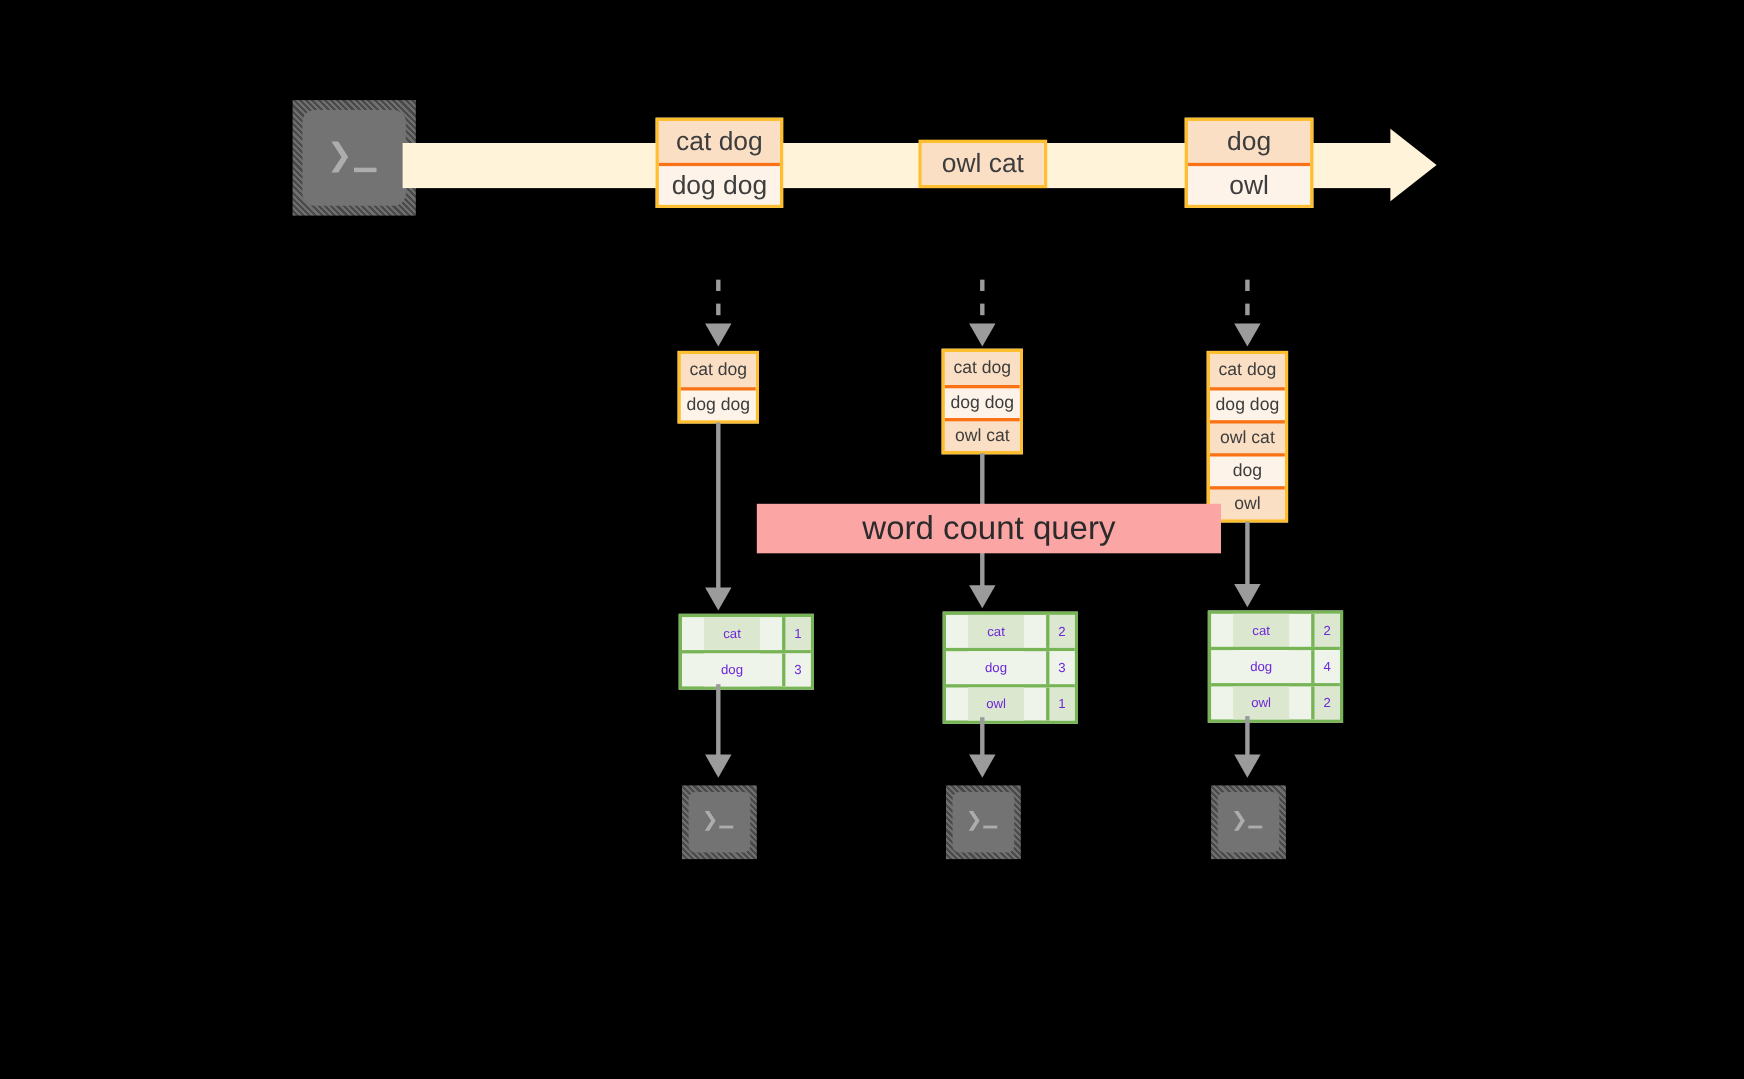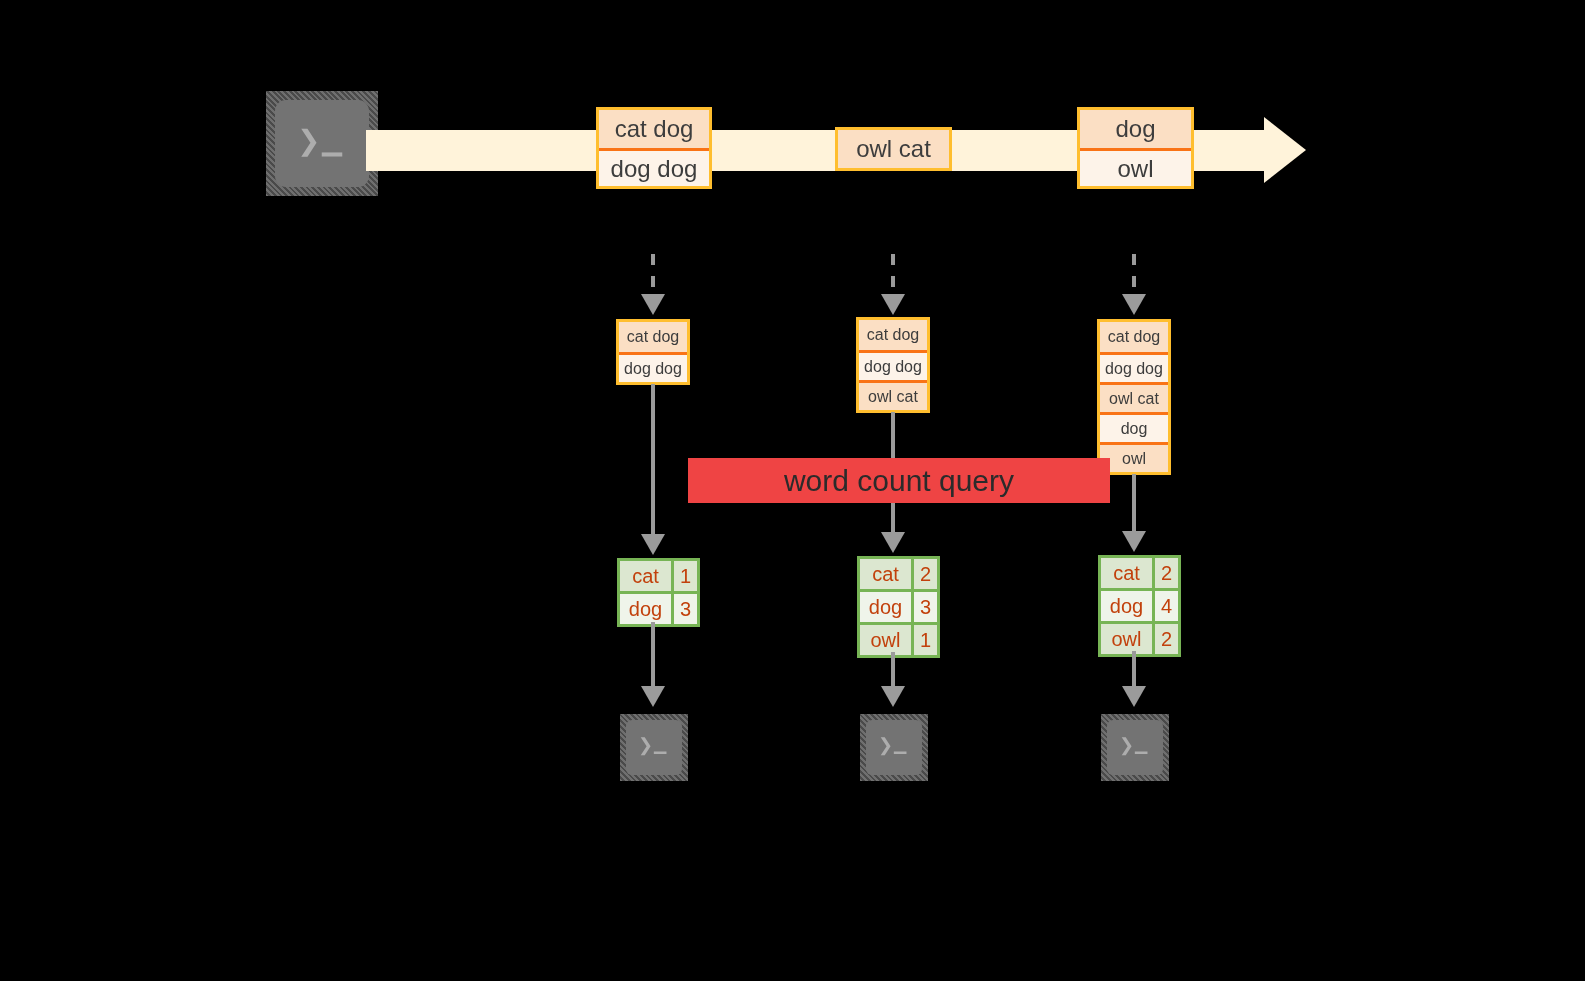--- a/index.html
+++ b/index.html
@@ -97,23 +97,24 @@
   .tbl .trow {
     display: flex;
     height: 30px;
   }
   .tbl .trow + .trow { border-top: 3px solid #77B455; }
   .tbl .tcell {
     box-sizing: border-box;
     display: flex;
     align-items: center;
     justify-content: center;
-    font-size: 20px;
-    color: #c2410c;
+    font-size: 12px;
+    color: #6d28d9;
     white-space: nowrap;
+    margin-left: 20px;
   }
   .tbl .tcell.key { width: 51px; }
   .tbl .tcell.val { width: 26px; border-left: 3px solid #77B455; }
   .tbl .trow.shade-a .tcell { background: #DCE7D0; }
   .tbl .trow.shade-b .tcell { background: #EFF4EA; }
 
   
   .vline {
     position: absolute;
     width: 4px;
@@ -130,21 +131,21 @@
     width: 0;
     height: 0;
     border-left: 12px solid transparent;
     border-right: 12px solid transparent;
     border-top: 21px solid #9b9b9b;
   }
 
   
   .query-label {
     position: absolute;
-    background: #ef4444;
+    background: #fca5a5;
     display: flex;
     align-items: center;
     justify-content: center;
     color: #2b2b2b;
     font-size: 30px;
     white-space: nowrap;
     z-index: 5;
   }
 </style>
 </head>

